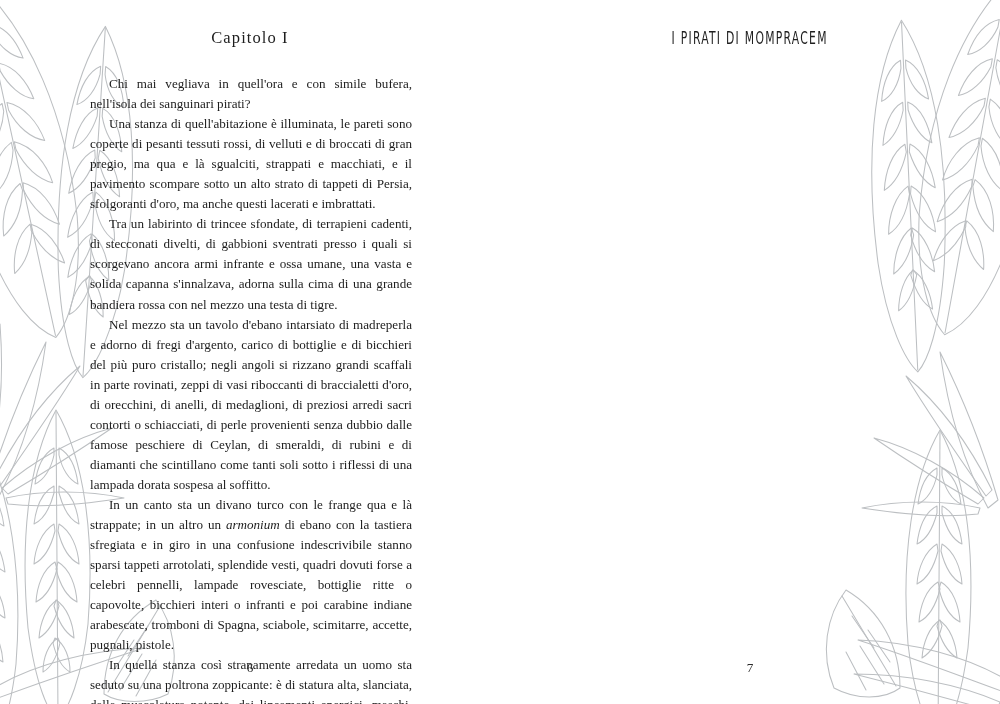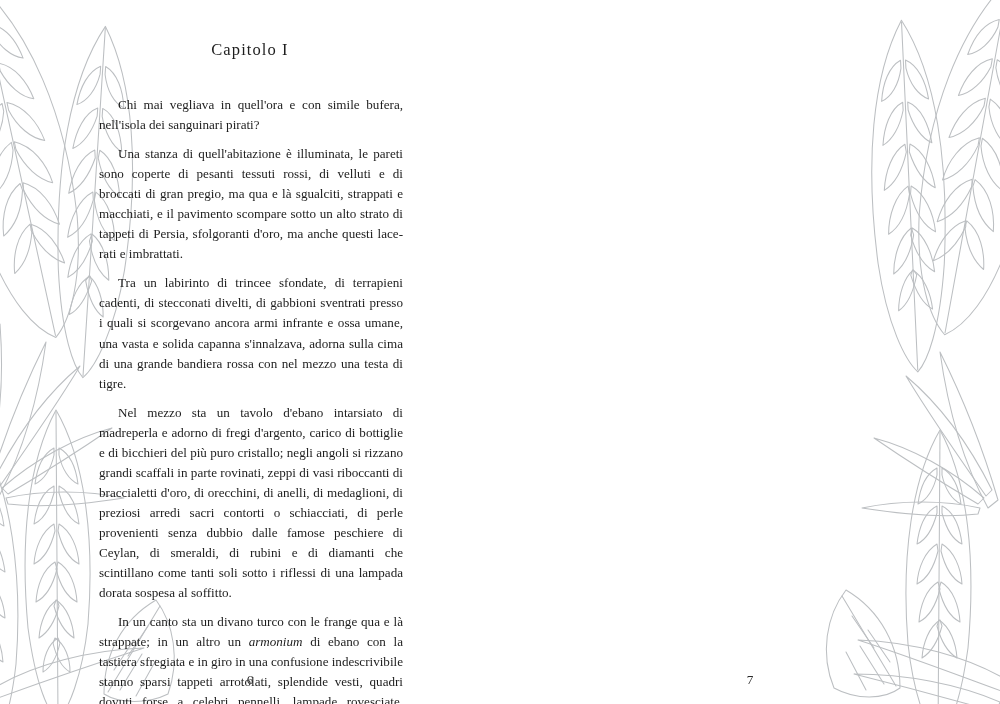--- a/index.html
+++ b/index.html
@@ -28,21 +28,21 @@
     pointer-events: none;
     user-select: none;
   }
   #foliage-left  { left: -6px; }
   #foliage-right { right: -6px; }
   .foliage svg { display: block; }
 
   
   .page {
     position: absolute;
-    top: 12px;
+    top: 0;
     width: 500px;
     height: 537px;
   }
   #page-left  { left: 0; }
   #page-right { left: 500px; }
 
   .running-head {
     position: absolute;
     top: 30px;
     left: 0;
@@ -77,21 +77,21 @@
     text-align: justify;
     text-justify: inter-word;
     font-size: 13.1px;
     line-height: 20.05px;
     color: #1c1c1c;
     hyphens: manual;
   }
   #page-left  .textblock { left: 90px; }
 
   .textblock p {
-    margin: 9px;
+    margin: 0;
     text-indent: 19px;
   }
   .textblock p:first-child { text-indent: 19px; }
 
   .textblock p i { }
 
   .folio {
     position: absolute;
     top: 660px;
     left: 0;
@@ -292,17 +292,20 @@
         <p>Nel mezzo sta un tavolo d'ebano intarsiato di madreperla e adorno di fregi d'argento, carico di bottiglie e di bicchieri del più puro cristal­lo; negli angoli si rizzano grandi scaffali in parte rovinati, zeppi di vasi riboccanti di braccialetti d'oro, di orecchini, di anelli, di medaglioni, di preziosi arredi sacri contorti o schiacciati, di perle provenienti senza dubbio dalle famose peschiere di Ceylan, di smeraldi, di rubini e di diamanti che scintillano come tanti soli sotto i riflessi di una lampada dorata sospesa al soffitto.</p>
         <p>In un canto sta un divano turco con le frange qua e là strappate; in un altro un <i>armonium</i> di ebano con la tastiera sfregiata e in giro in una con­fusione indescrivibile stanno sparsi tappeti arrotolati, splendide vesti, quadri dovuti forse a celebri pennelli, lampade rovesciate, bottiglie ritte o capovolte, bicchieri interi o infranti e poi carabine indiane arabescate, tromboni di Spagna, sciabole, scimitarre, accette, pugnali, pistole.</p>
         <p>In quella stanza così stranamente arredata un uomo sta seduto su una poltrona zoppicante: è di statura alta, slanciata, dalla muscolatura potente, dai lineamenti energici, maschi, fieri e d'una bellezza strana.</p>
       </div>
 
     <div class="folio">6</div>
   </div>
 
   <div class="page" id="page-right">
 
+    <div class="running-head">
+      <span class="head-title">I PIRATI DI MOMPRACEM</span>
+    </div>
 
     <div class="folio">7</div>
   </div>
 
 </div>
 
 </body></html>

